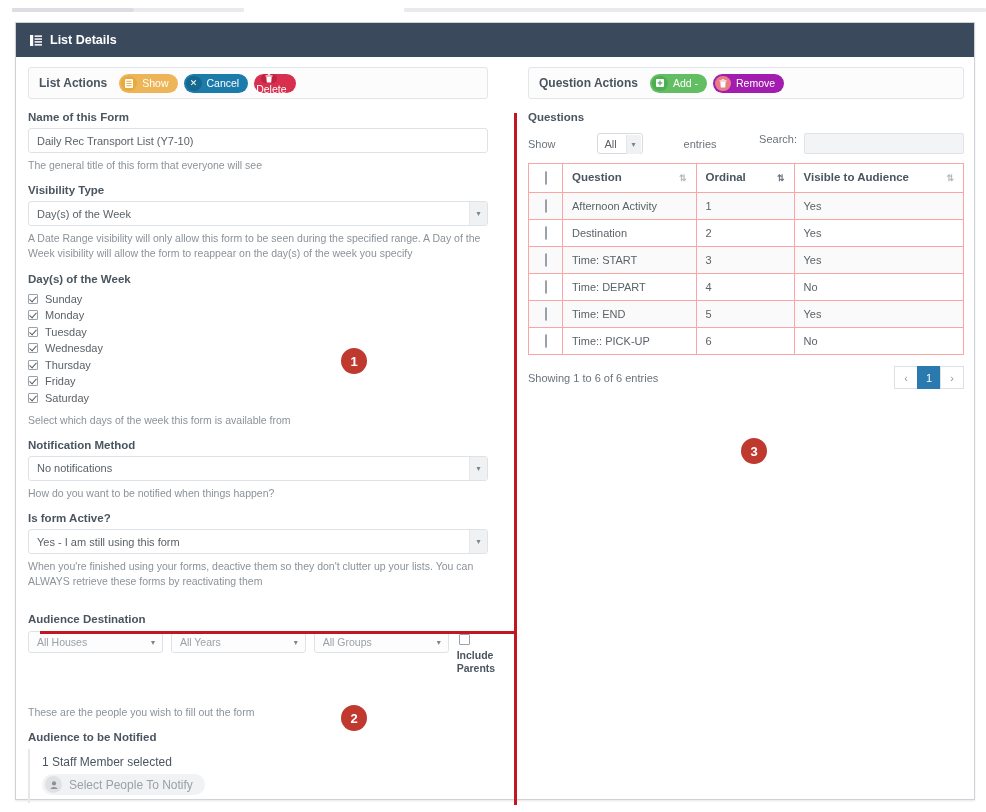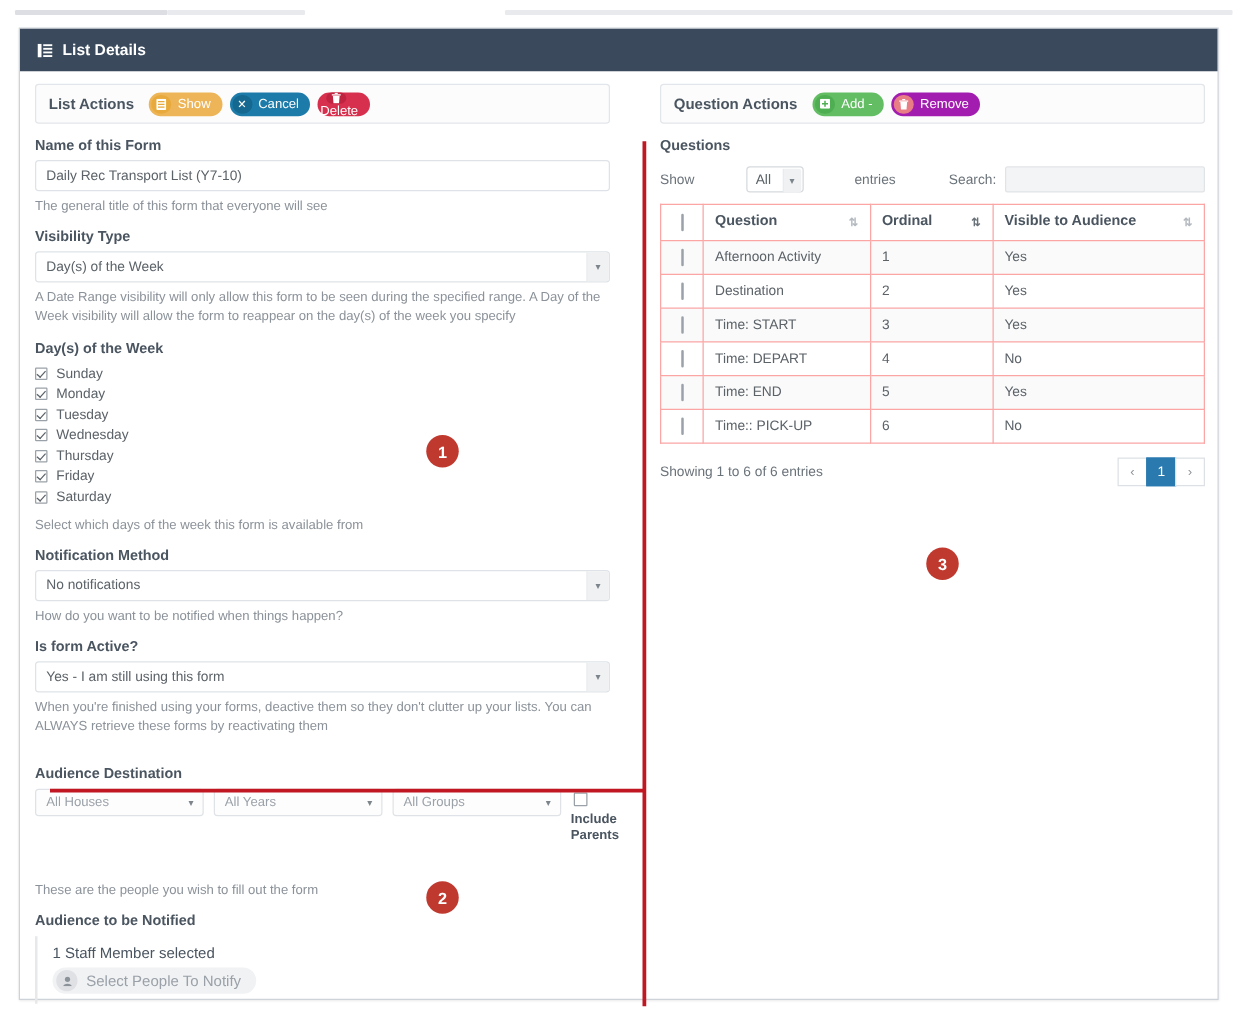--- a/index.html
+++ b/index.html
@@ -141,21 +141,21 @@
   
   .section-label { font-size: 11.5px; font-weight: bold; color: #4a5560; margin-bottom: 10px; }
   .table-controls { display: flex; align-items: center; justify-content: space-between; margin-bottom: 9px; }
   .show-entries { display: flex; align-items: center; font-size: 11px; color: #6b737a; gap: 36px; }
   .show-entries .mini-select {
     position: relative; width: 46px; height: 21px; margin: 0 5px;
     border: 1px solid #d6dade; border-radius: 3px; background: #fff;
     display: flex; align-items: center; padding-left: 7px; font-size: 11px; color: #5b6268;
   }
   .show-entries .mini-select .select-arrow { height: 19px; width: 15px; }
-  .search-wrap { display: flex; align-items: center; font-size: 11px; color: #6b737a; }
+  .search-wrap { display: flex; align-items: flex-start; font-size: 11px; color: #6b737a; }
   .search-input {
     width: 160px; height: 21px; margin-left: 7px;
     border: 1px solid #e1e4e7; background: #f3f4f6; border-radius: 2px;
     font-size: 11px; padding: 0 6px; color: #5b6268;
     font-family: "Liberation Sans", sans-serif;
   }
 
   table.qtable { width: 100%; border-collapse: collapse; }
   table.qtable th, table.qtable td {
     border: 1px solid #fca5a5; padding: 7px 9px;

